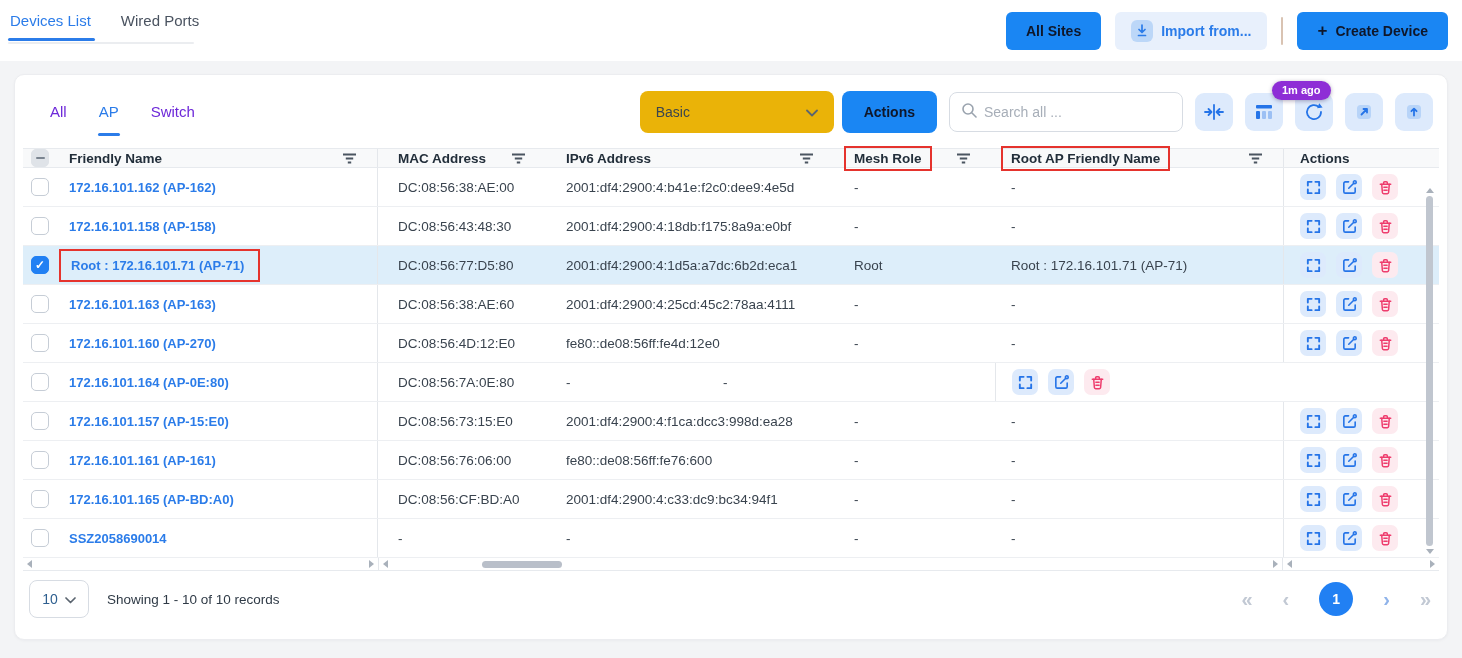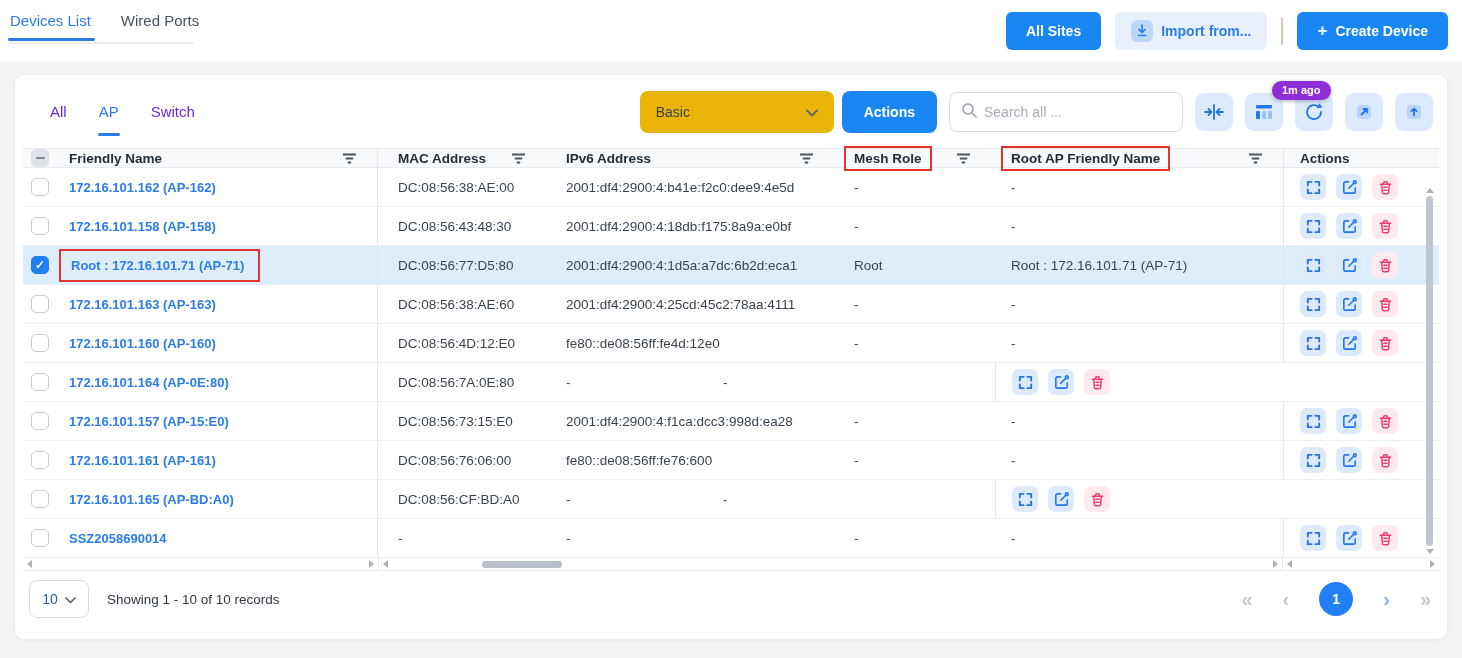--- a/index.html
+++ b/index.html
@@ -7,21 +7,21 @@
   body { font-family:"Liberation Sans", sans-serif; background:#f3f4f6; color:#2f3a46; }
 
   
   .topbar { height:61px; background:#fff; display:flex; justify-content:space-between; align-items:center; padding:0 14px 0 8px; }
   .page-tabs { display:flex; gap:26px; position:relative; height:46px; align-items:flex-start; padding-top:12px; align-self:flex-start; }
   .gray-line { position:absolute; left:0; bottom:2px; width:186px; height:2px; background:#ebedf0; border-radius:2px; }
   .page-tab { font-size:15px; color:#4a5360; position:relative; padding:0 2px 14px 2px; cursor:pointer; }
   .page-tab.active { color:#2b7ce9; }
   .page-tab.active::after { content:''; position:absolute; left:0; right:-2px; bottom:2px; height:3px; background:#2b7ce9; border-radius:3px; z-index:2; }
   .topbar-right { display:flex; align-items:center; gap:14px; }
-  .btn-blue { height:38px; border:none; border-radius:6px; background:#1a86f3; color:#ffffff; font-weight:bold; font-size:14px; padding:0 20px; display:flex; align-items:center; gap:8px; cursor:pointer; font-family:inherit; }
+  .btn-blue { height:38px; border:none; border-radius:6px; background:#1a86f3; color:#0f172a; font-weight:bold; font-size:14px; padding:0 20px; display:flex; align-items:center; gap:8px; cursor:pointer; font-family:inherit; }
   .btn-soft { height:38px; border:none; border-radius:6px; background:#e8f0fc; color:#2b7ce9; font-weight:bold; font-size:14px; padding:0 16px; display:flex; align-items:center; gap:8px; cursor:pointer; font-family:inherit; }
   .import-badge { width:22px; height:22px; border-radius:6px; background:#bcd7f8; display:flex; align-items:center; justify-content:center; }
   .top-divider { width:2px; height:28px; background:#d9c3b2; border-radius:2px; }
   .plus-glyph { font-size:17px; font-weight:bold; }
 
   
   .card { margin:13px 14px 0 14px; height:566px; background:#fff; border:1px solid #ecedf0; border-radius:10px; box-shadow:0 1px 3px rgba(20,30,50,.04); overflow:hidden; }
 
   
   .toolbar { height:73px; display:flex; align-items:center; padding:0 14px 0 34px; }
@@ -401,21 +401,21 @@
       </button>
     </div>
   </div>
 
   <div class="tr">
     <div class="td col-check">
             <span class="cb"></span>
           </div>
     <div class="td col-name">
             <span class="name-wrap">
-              <a class="link">172.16.101.160 (AP-160)</a>
+              <a class="link">172.16.101.160 (AP-270)</a>
             </span>
           </div>
     <div class="td col-mac">DC:08:56:4D:12:E0</div>
     <div class="td col-ipv6">fe80::de08:56ff:fe4d:12e0</div>
     <div class="td col-mesh">-</div>
     <div class="td col-root">-</div>
     <div class="td col-actions">
       <button class="act-btn act-blue">
         <svg width="17" height="17" viewBox="0 0 18 18" fill="none" stroke="#2574e8" stroke-width="2" stroke-linecap="round" stroke-linejoin="round">
                 <path d="M3 7V3h4M11 3h4v4M15 11v4h-4M7 15H3v-4"></path>
@@ -552,20 +552,21 @@
   <div class="tr">
     <div class="td col-check">
             <span class="cb"></span>
           </div>
     <div class="td col-name">
             <span class="name-wrap">
               <a class="link">172.16.101.165 (AP-BD:A0)</a>
             </span>
           </div>
     <div class="td col-mac">DC:08:56:CF:BD:A0</div>
+    <div class="td col-ipv6">2001:df4:2900:4:c33:dc9:bc34:94f1</div>
     <div class="td col-mesh">-</div>
     <div class="td col-root">-</div>
     <div class="td col-actions">
       <button class="act-btn act-blue">
         <svg width="17" height="17" viewBox="0 0 18 18" fill="none" stroke="#2574e8" stroke-width="2" stroke-linecap="round" stroke-linejoin="round">
                 <path d="M3 7V3h4M11 3h4v4M15 11v4h-4M7 15H3v-4"></path>
               </svg>
       </button>
       <button class="act-btn act-blue">
         <svg width="17" height="17" viewBox="0 0 18 18" fill="none" stroke="#2574e8" stroke-width="1.7" stroke-linecap="round" stroke-linejoin="round">

